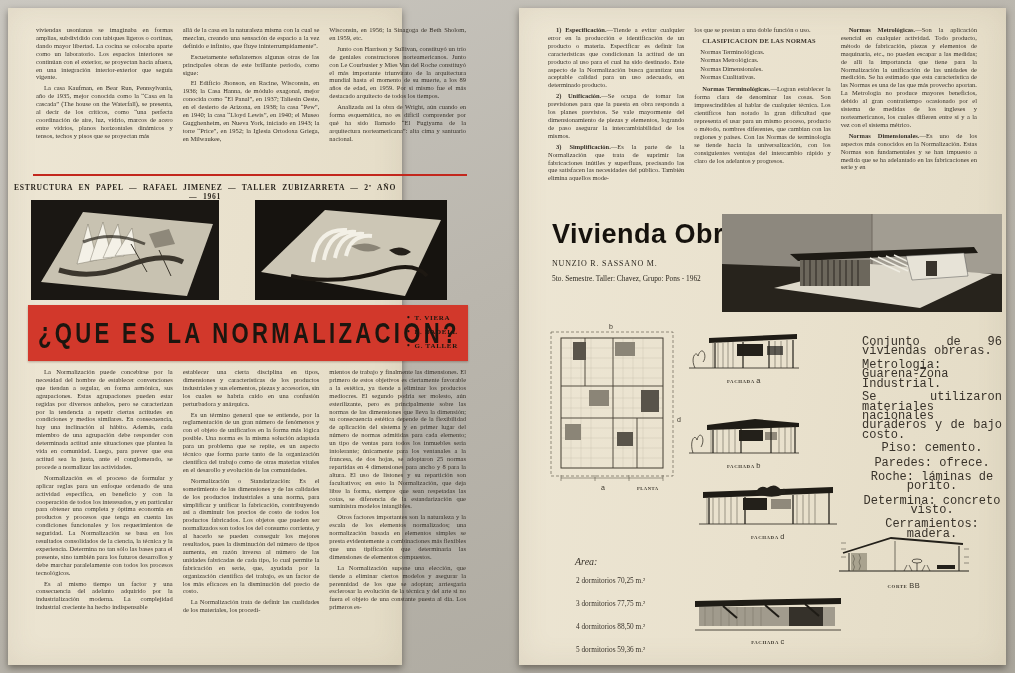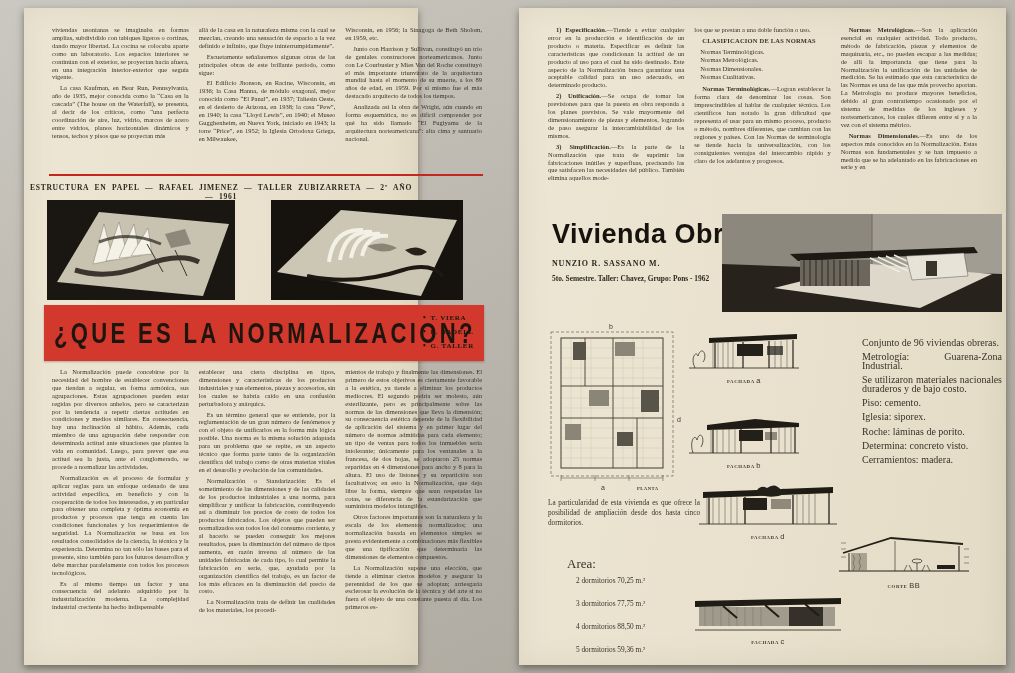--- a/index.html
+++ b/index.html
@@ -2,21 +2,21 @@
 <html><head>
 <meta charset="utf-8">
 <style>
   html,body{margin:0;padding:0;background:#a9a59c;}
   .canvas{position:relative;width:1015px;height:673px;overflow:hidden;
     background:linear-gradient(155deg,#cbc8c1 0%,#bab6ad 45%,#aaa69c 100%);
     font-family:"Liberation Serif",serif;color:#38322a;}
   .page{position:absolute;top:8px;height:657px;
     background:linear-gradient(100deg,#ede6d4 0%,#e9e1cd 55%,#e3dbc5 100%);
     box-shadow:0 3px 7px rgba(40,34,24,.5), inset 0 0 30px rgba(120,105,80,.12);}
-  .page.left{left:24px;width:394px;}
+  .page.left{left:8px;width:394px;}
   .page.right{left:519px;width:487px;}
 
   .cols{position:absolute;display:flex;gap:10px;overflow:hidden;}
   .col{flex:1 1 0;text-align:justify;}
   .col p{margin:0 0 3px;font-size:6.5px;line-height:7.9px;text-indent:8px;}
   .col p.np{text-indent:0;}
   .lead{font-weight:bold;}
 
   
   .left .cols.top{left:28px;top:18px;width:430px;height:144px;}
@@ -38,40 +38,40 @@
   .author .dot{font-size:8px;line-height:8px;}
 
   
   .right .cols.top{left:29px;top:18px;width:429px;height:180px;}
   .clsf-head{font-weight:bold;font-size:7.2px;letter-spacing:.2px;margin:6px 0 4px;text-align:left;text-indent:0;}
   .clsf-list{list-style:none;margin:0 0 4px;padding:0 0 0 6px;}
   .clsf-list li{font-size:6.5px;line-height:8.4px;text-align:left;}
   .article-head{position:absolute;left:33px;top:211px;}
   .art-title{font-family:"Liberation Sans",sans-serif;font-weight:bold;font-size:27px;
     letter-spacing:.5px;color:#16120d;}
-  .art-author{margin-top:9px;font-weight:bold;font-size:8px;letter-spacing:.8px;color:#2d2820;}
-  .art-meta{margin-top:6px;font-weight:bold;font-size:7.4px;color:#2d2820;}
+  .art-author{margin-top:9px;font-weight:normal;font-size:8px;letter-spacing:.8px;color:#2d2820;}
+  .art-meta{margin-top:6px;font-weight:normal;font-size:7.4px;color:#2d2820;}
   .model-photo{position:absolute;left:203px;top:206px;width:280px;height:98px;}
   .plan{position:absolute;left:26px;top:312px;width:140px;height:176px;}
   .dwg{position:absolute;}
   .dwg svg{display:block;width:100%;}
   .dwg-label{text-align:center;font-size:4.8px;font-weight:bold;letter-spacing:.6px;
     color:#3c372d;margin-top:2px;}
   .dwg-label .letter{font-size:7.5px;font-weight:normal;font-family:"Liberation Sans",sans-serif;}
   .f-a{left:166px;top:320px;width:118px;}
   .f-b{left:166px;top:405px;width:118px;}
   .f-d{left:178px;top:470px;width:142px;}
   .corte{left:314px;top:521px;width:142px;}
   .f-c{left:174px;top:585px;width:150px;}
   .sidebar{position:absolute;left:343px;top:330px;width:140px;text-align:justify;}
-  .sidebar p{font-size:10px;line-height:9.3px;margin:0 0 4.5px;}
-  .sidebar p.spec{text-align:left;margin-bottom:5px;}
+  .sidebar p{font-size:12px;line-height:9.3px;margin:0 0 4.5px;font-family:Liberation Mono, monospace;}
+  .sidebar p.spec{text-align:center;margin-bottom:5px;}
   .partic{position:absolute;left:29px;top:490px;width:152px;text-align:justify;
     font-size:7.2px;line-height:10px;}
-  .area-label{position:absolute;left:48px;top:548px;font-size:13px;}
+  .area-label{position:absolute;left:56px;top:548px;font-size:10px;font-style:italic;}
   .area-list{position:absolute;left:57px;top:568px;list-style:none;margin:0;padding:0;}
   .area-list li{font-size:7.3px;margin-bottom:14px;font-family:Liberation Serif, serif;}
 </style>
 </head>
 <body>
 
 <div class="canvas">
 
   <section class="page left">
 
@@ -401,27 +401,26 @@
         </g>
       </svg>
       <div class="dwg-label"><span>FACHADA</span> <span class="letter">c</span></div>
     </div>
 
     <div class="sidebar">
       <p>Conjunto de 96 viviendas obreras.</p>
       <p>Metrología: Guarena-Zona Industrial.</p>
       <p>Se utilizaron materiales nacionales duraderos y de bajo costo.</p>
       <p class="spec">Piso: cemento.</p>
-      <p class="spec">Iglesia: siporex.</p>
+      <p class="spec">Paredes: ofrece.</p>
       <p class="spec">Roche: láminas de porito.</p>
       <p class="spec">Determina: concreto visto.</p>
       <p class="spec">Cerramientos: madera.</p>
     </div>
 
-    <div class="partic">La particularidad de esta vivienda es que ofrece la posibilidad de ampliación desde dos hasta cinco dormitorios.</div>
     <div class="area-label">Area:</div>
     <ul class="area-list">
       <li>2 dormitorios 70,25 m.²</li>
       <li>3 dormitorios 77,75 m.²</li>
       <li>4 dormitorios 88,50 m.²</li>
       <li>5 dormitorios 59,36 m.²</li>
     </ul>
   </section>
 </div>
 

